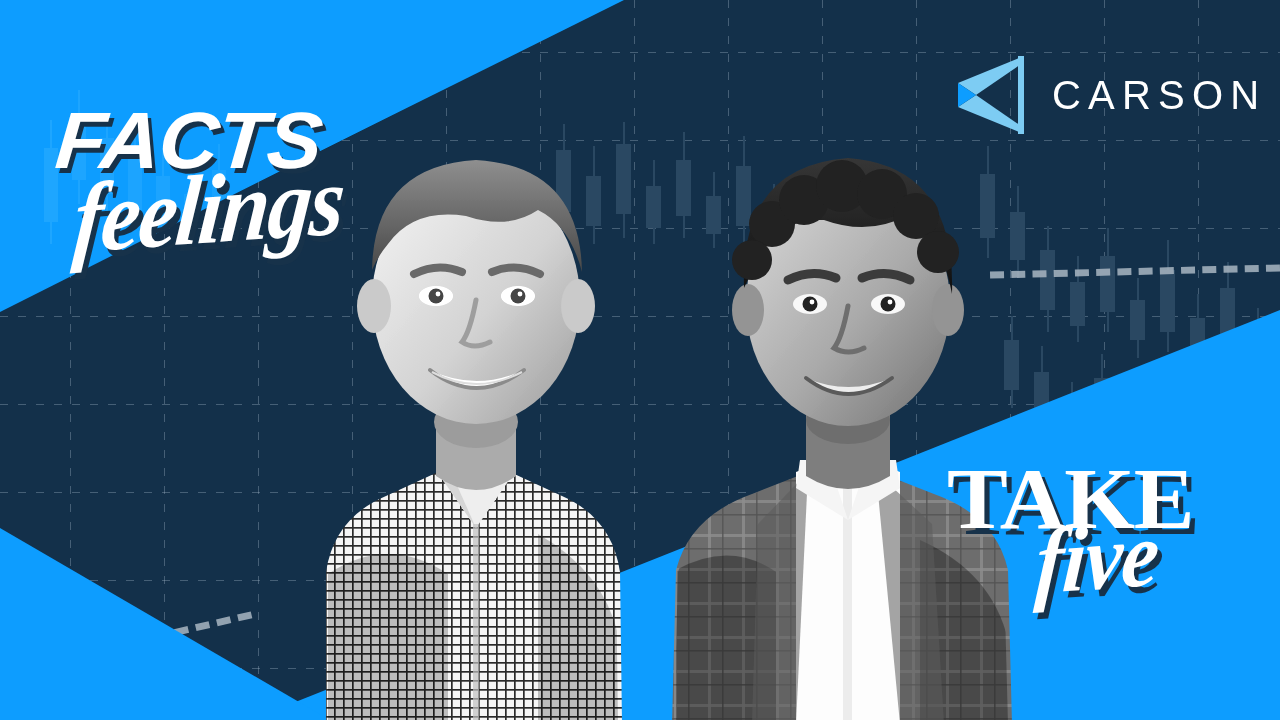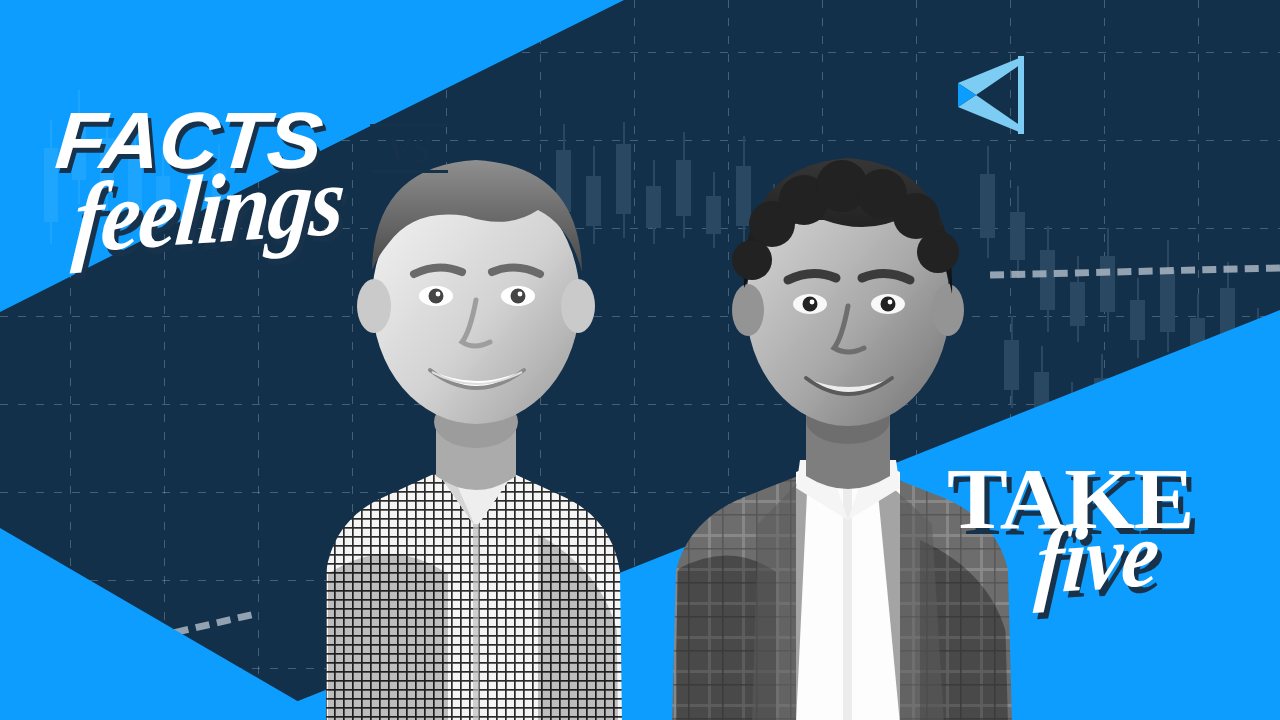--- a/index.html
+++ b/index.html
@@ -324,20 +324,21 @@
   <div class="blue-band" style="clip-path:polygon(1280px 310px, 1280px 720px, 250px 720px);"></div>
   <div class="blue-band" style="clip-path:polygon(0 528px, 330px 720px, 0 720px);"></div>
 
   <div id="carson-logo">
     <svg width="66" height="78" viewBox="0 0 66 78">
       <polygon points="66,0 66,6 18,39 0,27" fill="#7dccf3"></polygon>
       <polygon points="66,78 66,72 18,39 0,51" fill="#7dccf3"></polygon>
       <polygon points="0,27 18,39 0,51" fill="#0d9dff"></polygon>
       <rect x="60" y="0" width="6" height="78" fill="#7dccf3"></rect>
     </svg>
+    <span id="carson-wordmark">CARSON</span>
   </div>
 
   <svg class="person" style="left:208px;top:104px;width:440px;height:616px;" viewBox="0 0 440 616">
     <defs>
       <linearGradient id="skinL" x1="0" y1="0" x2="1" y2="1">
         <stop offset="0%" stop-color="#f0f0f0"></stop>
           <stop offset="55%" stop-color="#cfcfcf"></stop>
           <stop offset="100%" stop-color="#9a9a9a"></stop>
       </linearGradient>
       <linearGradient id="hairL" x1="0" y1="0" x2="0" y2="1">
@@ -460,25 +461,20 @@
     <circle cx="290" cy="182" r="2.4" fill="#fff"></circle>
 
     <path d="M248,186 Q242,218 234,228 Q248,236 264,228" stroke="#6f6f6f" stroke-width="5" fill="none" stroke-linecap="round"></path>
 
     <path d="M206,258 Q248,288 292,258 Q248,276 206,258 Z" fill="#e8e8e8"></path>
     <path d="M206,258 Q248,290 292,258" stroke="#5c5c5c" stroke-width="4" fill="none" stroke-linecap="round"></path>
   </svg>
 
   <div id="facts-lockup">
     <div id="facts-word">FACTS</div>
-    <div id="vs-block">
-      <div class="rule"></div>
-      <div id="vs-text">VS</div>
-      <div class="rule"></div>
-    </div>
     <div id="feelings-word">feelings</div>
   </div>
 
   <div id="takefive-lockup">
     <div id="take-word">TAKE</div>
     <div id="five-word">five</div>
   </div>
 
 </div>
 

